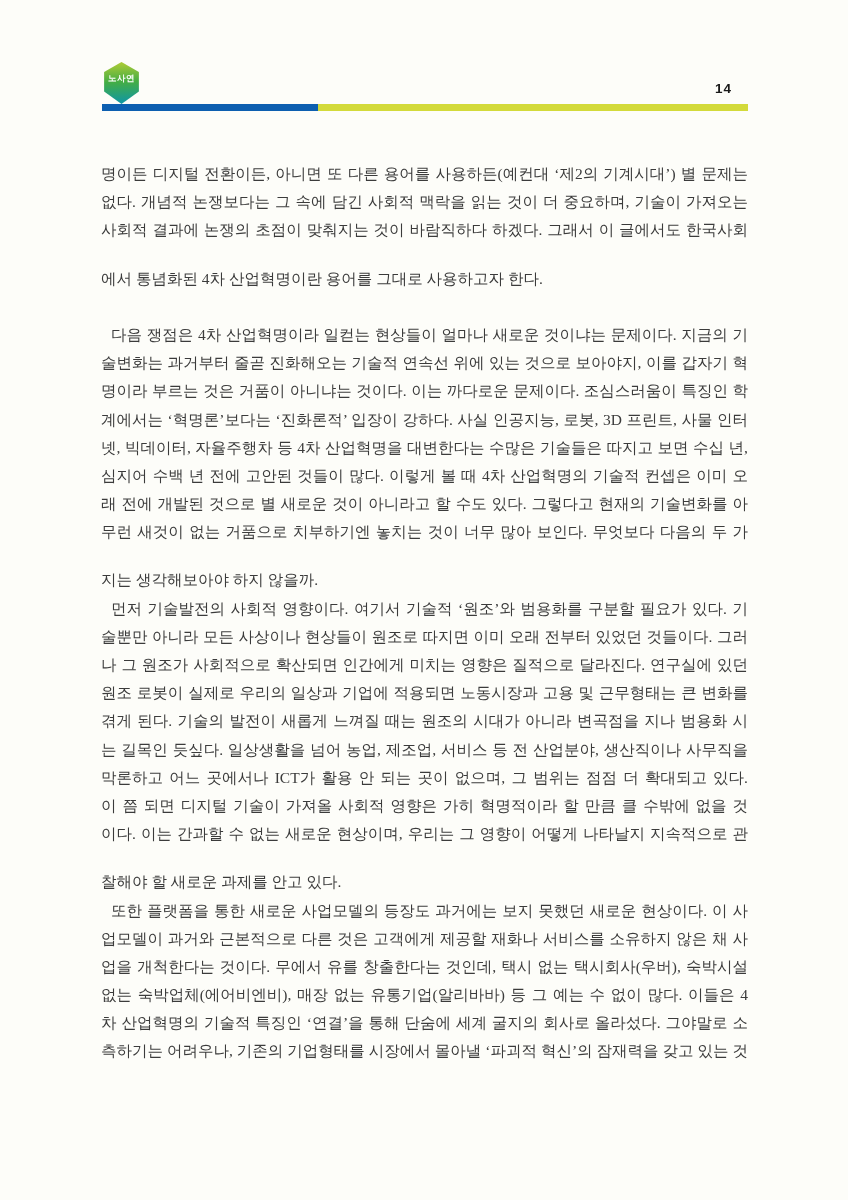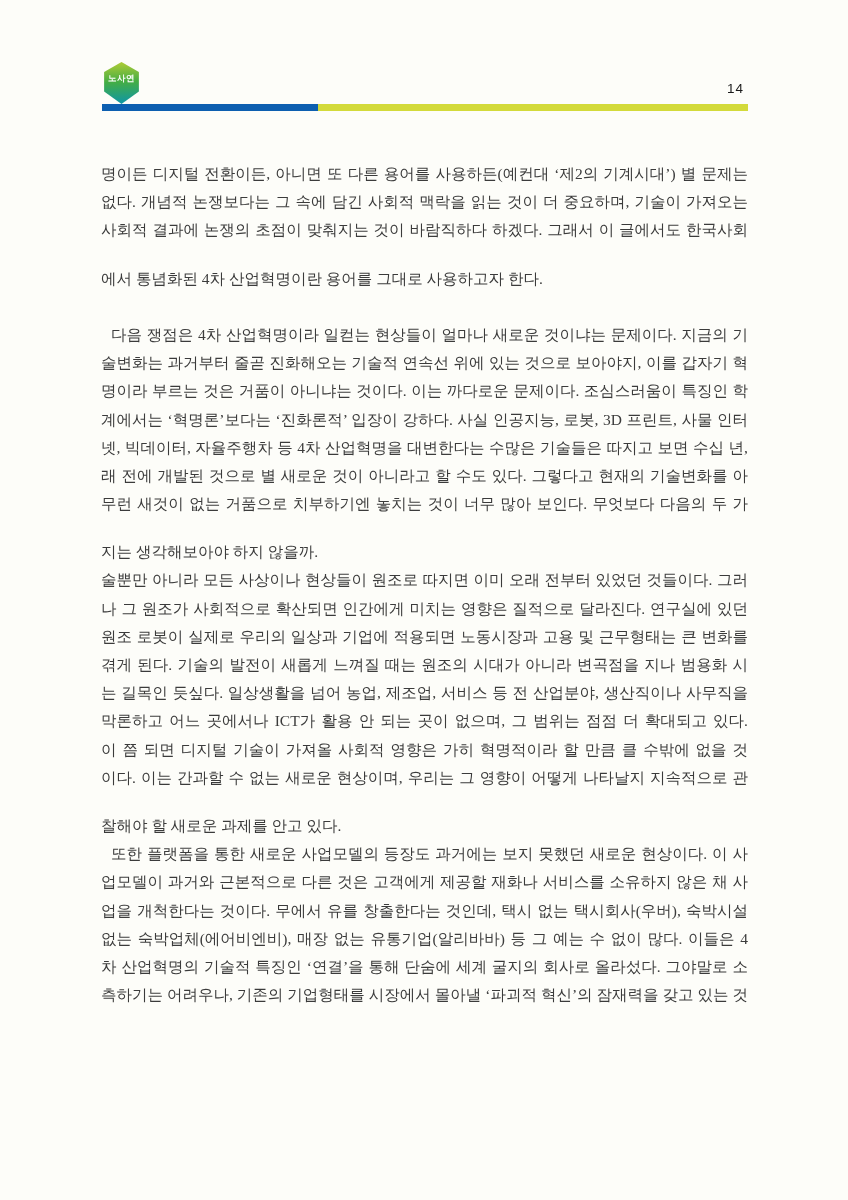--- a/index.html
+++ b/index.html
@@ -36,24 +36,24 @@
     font-weight: 700;
     line-height: 10px;
     letter-spacing: 0.5px;
     margin-top: 48px;
   }
 
   
   .page-number {
     position: absolute;
     top: 81px;
-    right: 104px;
+    right: 116px;
     font-family: "Liberation Sans", sans-serif;
     font-size: 13.5px;
-    font-weight: 400;
+    font-weight: 700;
     letter-spacing: 1px;
     color: var(--page_number, #1a1a1a);
   }
 
   
   .rule {
     position: absolute;
     left: 102px;
     top: 104px;
     width: 646px;
@@ -106,25 +106,27 @@
       <div class="line">사회적 결과에 논쟁의 초점이 맞춰지는 것이 바람직하다 하겠다. 그래서 이 글에서도 한국사회</div>
       <div class="line no-stretch">에서 통념화된 4차 산업혁명이란 용어를 그대로 사용하고자 한다.</div>
     </div>
     <div class="line gap"></div>
     <div>
       <div class="line indent">다음 쟁점은 4차 산업혁명이라 일컫는 현상들이 얼마나 새로운 것이냐는 문제이다. 지금의 기</div>
       <div class="line">술변화는 과거부터 줄곧 진화해오는 기술적 연속선 위에 있는 것으로 보아야지, 이를 갑자기 혁</div>
       <div class="line">명이라 부르는 것은 거품이 아니냐는 것이다. 이는 까다로운 문제이다. 조심스러움이 특징인 학</div>
       <div class="line">계에서는 ‘혁명론’보다는 ‘진화론적’ 입장이 강하다. 사실 인공지능, 로봇, 3D 프린트, 사물 인터</div>
       <div class="line">넷, 빅데이터, 자율주행차 등 4차 산업혁명을 대변한다는 수많은 기술들은 따지고 보면 수십 년,</div>
+      <div class="line">심지어 수백 년 전에 고안된 것들이 많다. 이렇게 볼 때 4차 산업혁명의 기술적 컨셉은 이미 오</div>
       <div class="line">래 전에 개발된 것으로 별 새로운 것이 아니라고 할 수도 있다. 그렇다고 현재의 기술변화를 아</div>
       <div class="line">무런 새것이 없는 거품으로 치부하기엔 놓치는 것이 너무 많아 보인다. 무엇보다 다음의 두 가</div>
       <div class="line no-stretch">지는 생각해보아야 하지 않을까.</div>
     </div>
     <div>
+      <div class="line indent">먼저 기술발전의 사회적 영향이다. 여기서 기술적 ‘원조’와 범용화를 구분할 필요가 있다. 기</div>
       <div class="line">술뿐만 아니라 모든 사상이나 현상들이 원조로 따지면 이미 오래 전부터 있었던 것들이다. 그러</div>
       <div class="line">나 그 원조가 사회적으로 확산되면 인간에게 미치는 영향은 질적으로 달라진다. 연구실에 있던</div>
       <div class="line">원조 로봇이 실제로 우리의 일상과 기업에 적용되면 노동시장과 고용 및 근무형태는 큰 변화를</div>
       <div class="line">겪게 된다. 기술의 발전이 새롭게 느껴질 때는 원조의 시대가 아니라 변곡점을 지나 범용화 시</div>
       <div class="line">는 길목인 듯싶다. 일상생활을 넘어 농업, 제조업, 서비스 등 전 산업분야, 생산직이나 사무직을</div>
       <div class="line">막론하고 어느 곳에서나 ICT가 활용 안 되는 곳이 없으며, 그 범위는 점점 더 확대되고 있다.</div>
       <div class="line">이 쯤 되면 디지털 기술이 가져올 사회적 영향은 가히 혁명적이라 할 만큼 클 수밖에 없을 것</div>
       <div class="line">이다. 이는 간과할 수 없는 새로운 현상이며, 우리는 그 영향이 어떻게 나타날지 지속적으로 관</div>
       <div class="line no-stretch">찰해야 할 새로운 과제를 안고 있다.</div>
     </div>

